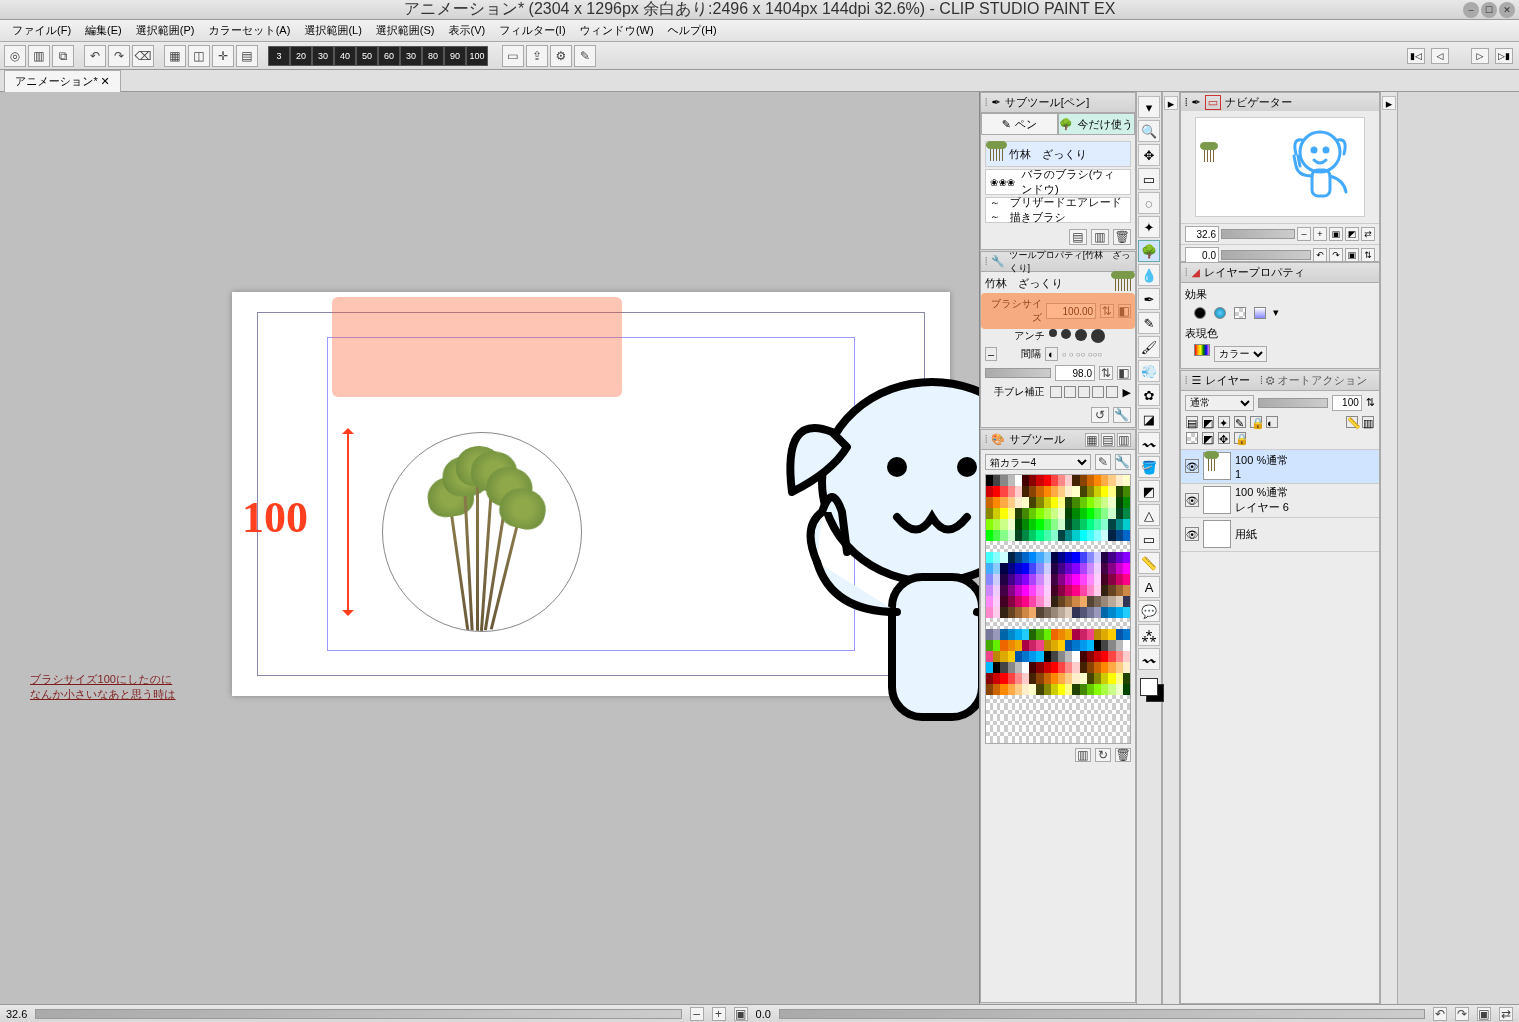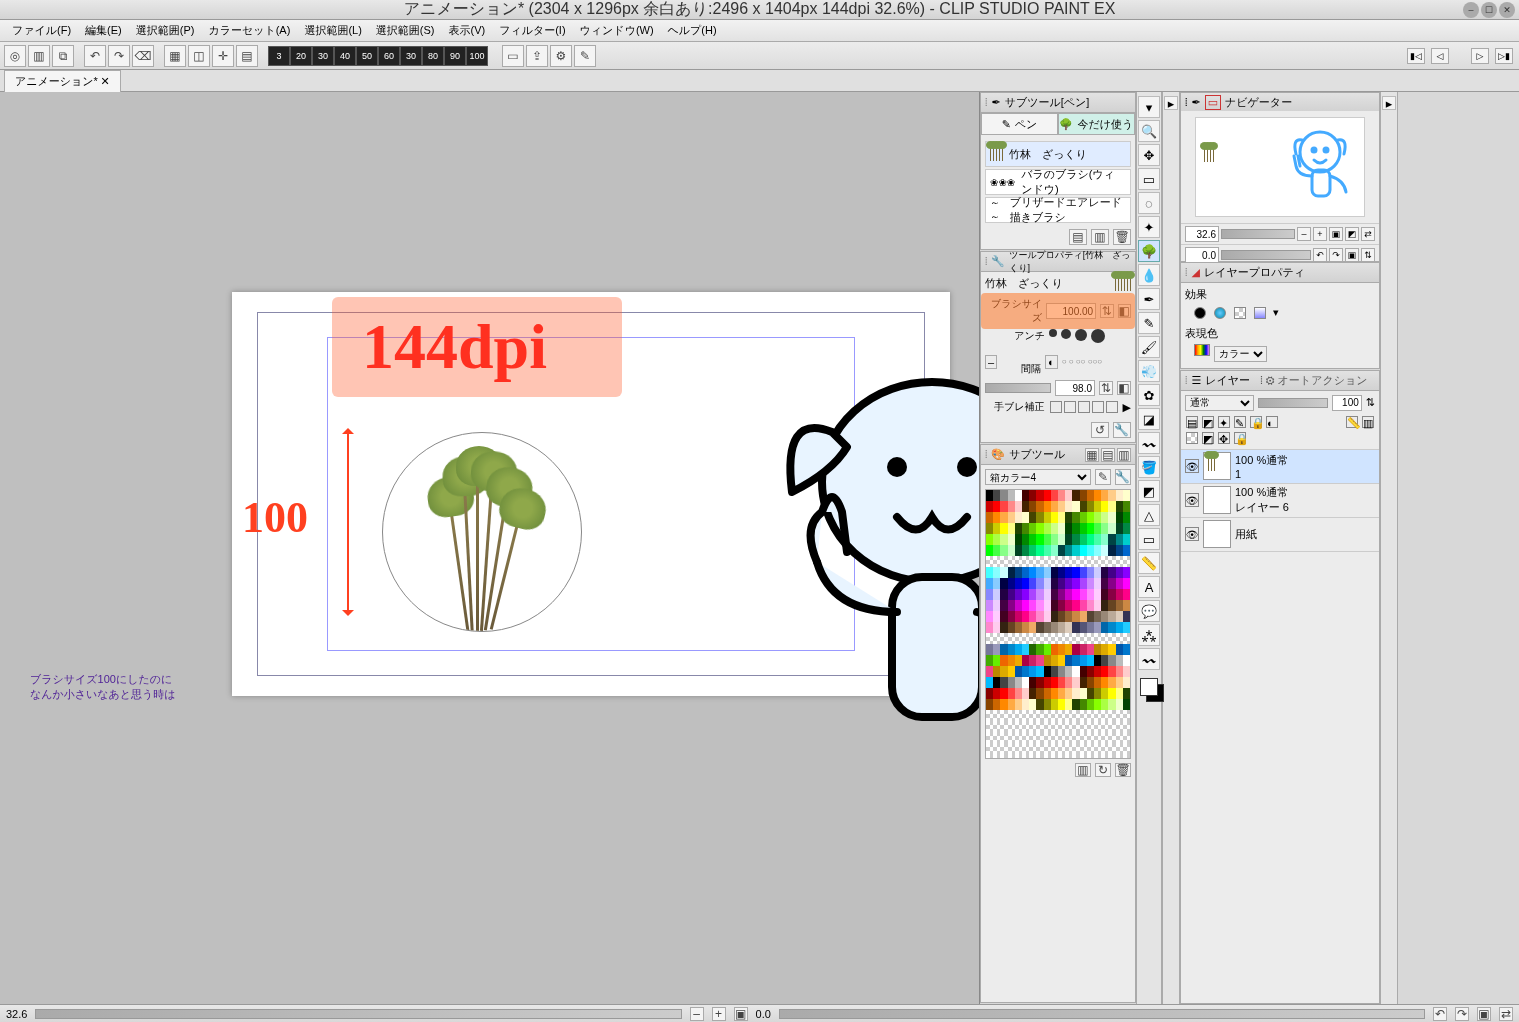--- a/index.html
+++ b/index.html
@@ -25,21 +25,21 @@
 .handtxt { position:absolute; font-family:cursive; font-weight:bold; }
 .arrow { position:absolute; width:2px; background:#ff4020; }
 .arrow::before,.arrow::after { content:""; position:absolute; left:-5px; width:0; height:0; border:6px solid transparent; }
 .arrow::before { top:-10px; border-bottom-color:#ff4020; }
 .arrow::after { bottom:-10px; border-top-color:#ff4020; }
 .character { position:absolute; left:490px; top:60px; }
 .brushcircle { position:absolute; left:150px; top:140px; width:200px; height:200px; border:1px solid #888; border-radius:50%; overflow:hidden; display:flex; align-items:flex-end; justify-content:center; }
 .bamboo { display:flex; gap:6px; align-items:flex-end; }
 .stalk { width:3px; background:linear-gradient(#8a7a4a,#6a5a3a); position:relative; }
 .foliage { position:absolute; top:-35px; left:-20px; width:46px; height:40px; background:radial-gradient(circle,#8fa84a 30%,#6a8a3a 90%); border-radius:50% 50% 40% 40%; filter:blur(.5px); }
-.overlaytxt { position:absolute; left:30px; top:580px; font-size:42px; color:#4c1d95; line-height:1.4; font-family:"Meiryo"; pointer-events:none; }
+.overlaytxt { position:absolute; left:30px; top:580px; font-size:42px; color:#7f1d1d; line-height:1.4; font-family:"Meiryo"; pointer-events:none;text-decoration:underline; }
 
 .rightcol { width:540px; display:flex; background:#d8d8d8; border-left:1px solid #888; }
 .toolstrip { width:26px; background:#e4e4e4; border-left:1px solid #aaa; border-right:1px solid #aaa; display:flex; flex-direction:column; align-items:center; padding-top:4px; gap:2px; }
 .tsbtn { width:22px; height:22px; border:1px solid #bbb; background:#f4f4f4; display:flex; align-items:center; justify-content:center; font-size:13px; cursor:pointer; }
 .tsbtn.sel { background:#d0e4ff; border-color:#6aa; }
 .pgroup { display:flex; flex-direction:column; }
 .panel { background:#ececec; border:1px solid #aaa; margin-bottom:1px; }
 .panel-hd { height:20px; background:linear-gradient(#e2e2e2,#d2d2d2); border-bottom:1px solid #aaa; display:flex; align-items:center; padding:0 4px; gap:4px; font-size:10px; }
 .panel-hd .grip { color:#888; }
 .panel-bd { padding:4px; font-size:10px; }
@@ -149,21 +149,20 @@
   <div class="tab"><span>アニメーション*</span> <span>✕</span></div>
 </div>
 
 <div class="workspace">
   <div class="canvas-area">
     <div class="canvas">
       <div class="cframe1"></div>
       <div class="cframe2"></div>
 
       <div class="hl" style="left:100px; top:5px; width:290px; height:100px;"></div>
-      <div class="handtxt" style="left:130px; top:18px; font-size:64px; color:#ff3020;">144dpi</div>
 
       <div class="brushcircle">
         <div class="bamboo">
           <div class="stalk" style="height:120px; transform:rotate(-8deg)">
               <div class="foliage"></div>
             </div>
           <div class="stalk" style="height:140px; transform:rotate(-3deg)">
               <div class="foliage"></div>
             </div>
           <div class="stalk" style="height:150px">
@@ -283,21 +282,21 @@
             <label>アンチ</label>
             <div class="dotrow">
               <div class="dot" style="width:8px;height:8px"></div>
               <div class="dot" style="width:10px;height:10px"></div>
               <div class="dot" style="width:12px;height:12px"></div>
               <div class="dot" style="width:14px;height:14px"></div>
             </div>
           </div>
           <div class="proprow">
             <span style="width:12px;text-align:center;border:1px solid #aaa;">–</span>
-            <label style="width:40px;margin-top:15px;">間隔</label>
+            <label style="width:40px;">間隔</label>
             <span style="border:1px solid #aaa;padding:0 2px;">◐</span>
             <span style="font-size:8px;color:#777">○ ○ ○○ ○○○</span>
           </div>
           <div class="proprow">
             <div class="slider"></div>
             <input class="numbox" style="width: 40px;" value="98.0">
             <div class="tbtn" style="width:14px;height:14px">⇅</div>
             <div class="tbtn" style="width:14px;height:14px">◧</div>
           </div>
           <div class="proprow">

